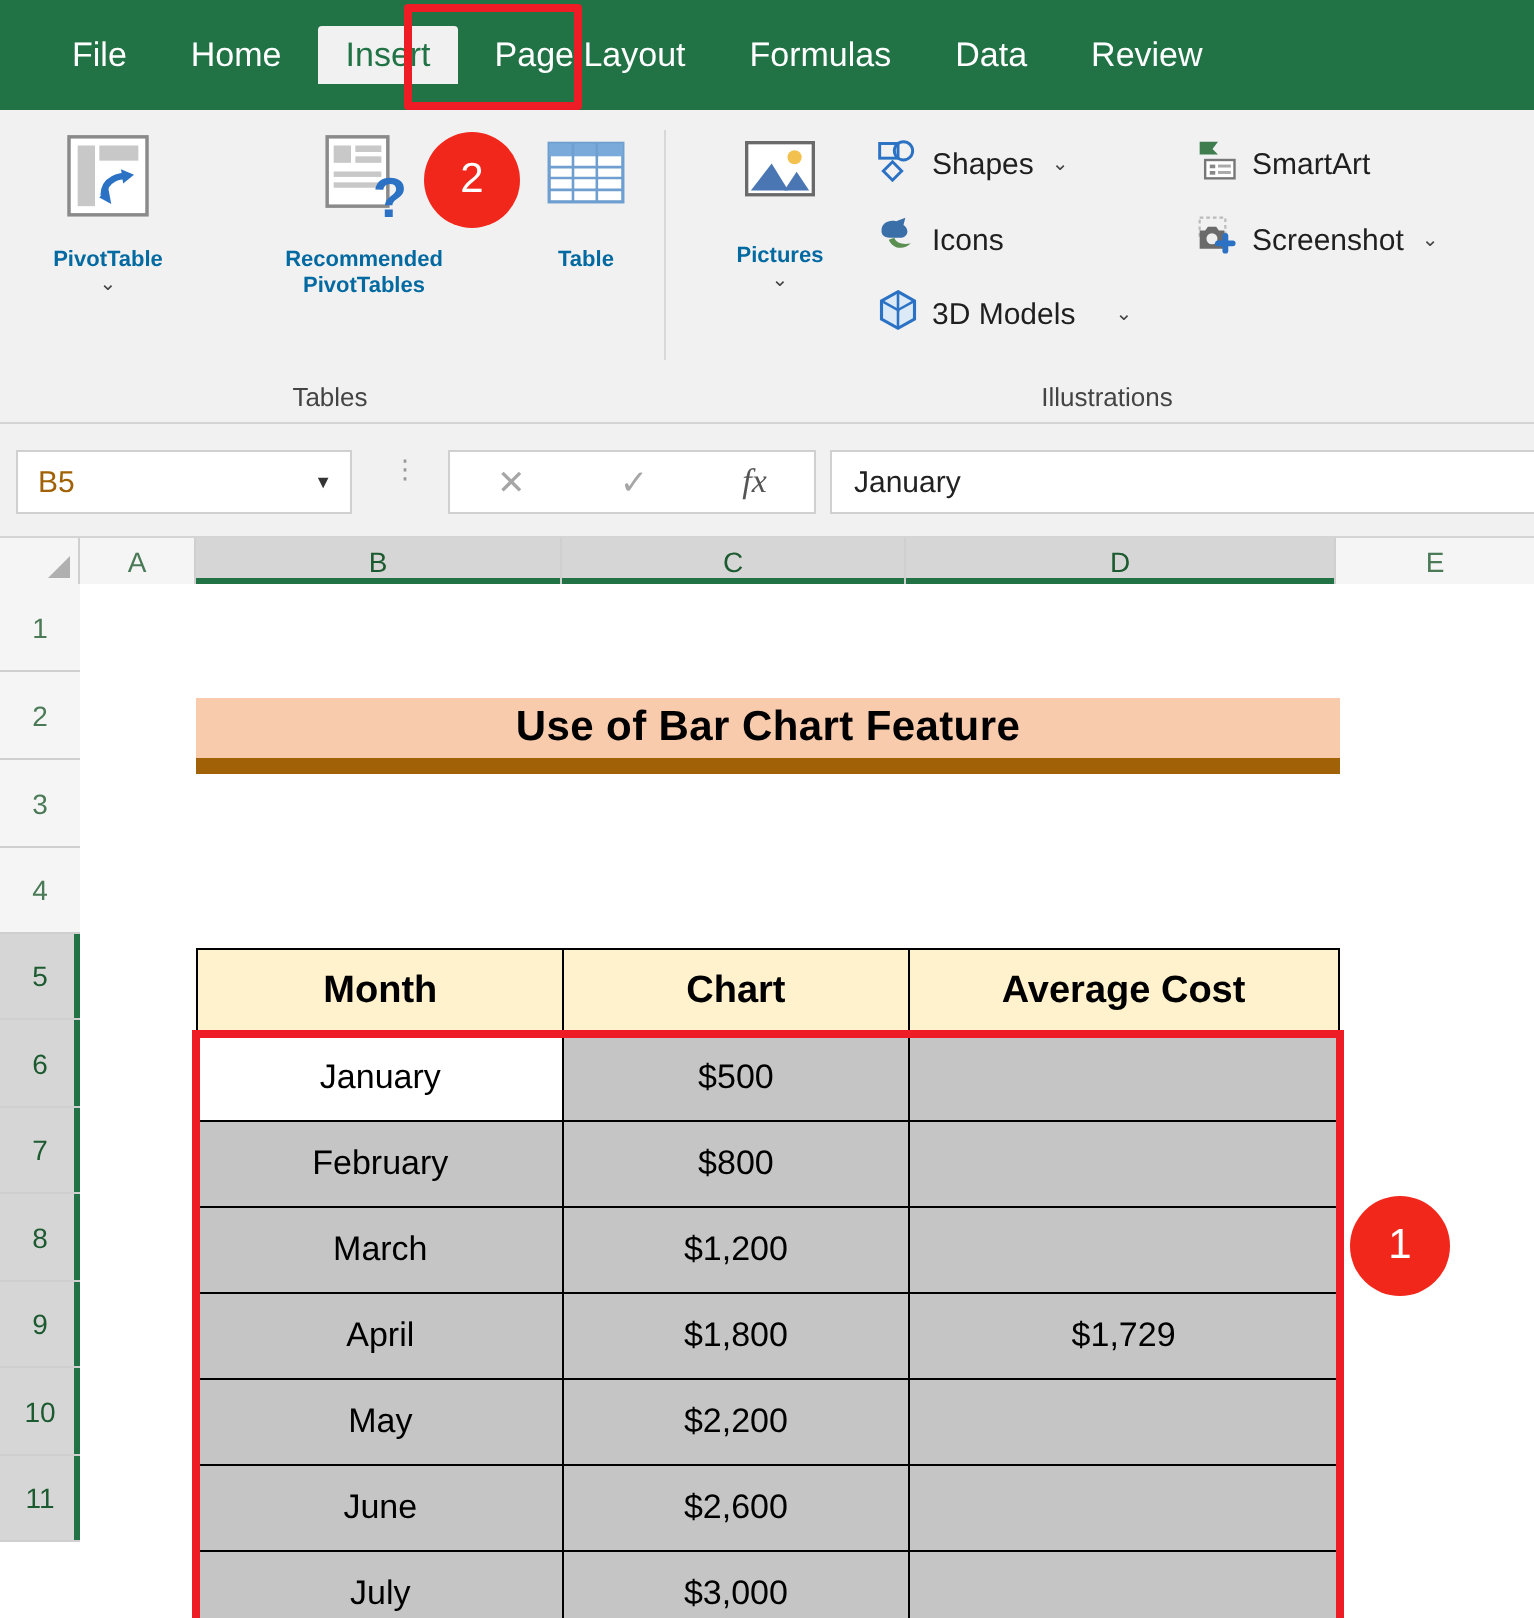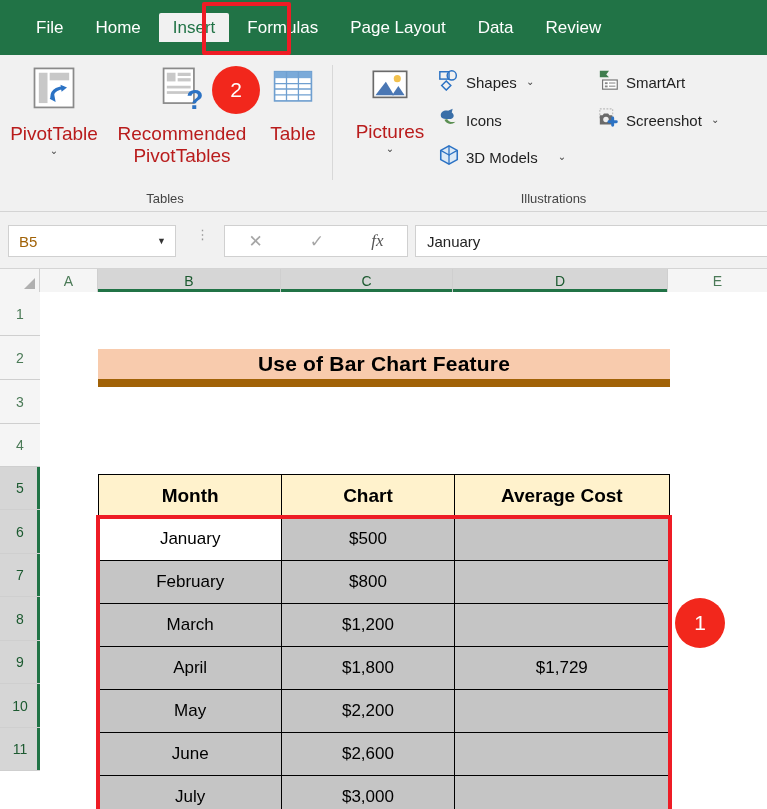--- a/index.html
+++ b/index.html
@@ -50,21 +50,21 @@
   .rgroup-sep {
     position: absolute; top: 10px; width: 1px; height: 115px;
     background: #d8d8d8;
   }
 
   .bigbtn {
     position: absolute; top: 8px;
     display: flex; flex-direction: column; align-items: center;
     cursor: pointer; text-align: center;
   }
-  .bigbtn .lbl { font-size: 19px; color: #b91c1c; line-height: 1.15; margin-top: 4px; }
+  .bigbtn .lbl { font-size: 11px; color: #0369a1; line-height: 1.15; margin-top: 4px; font-weight: bold; }
   .chev { font-size: 10px; color: #444; line-height: 1; margin-top: 1px; }
 
   .smbtn {
     position: absolute;
     display: flex; align-items: center; gap: 6px;
     cursor: pointer;
   }
   .smbtn .lbl { font-size: 15px; color: #1f1f1f; white-space: nowrap; }
   .smbtn .chev { margin-top: 0; margin-left: 3px; font-size: 10px; }
 
@@ -206,22 +206,22 @@
 </style>
 </head>
 <body>
 
 <div id="app">
 
   <div class="tabbar">
     <div class="tab first">File</div>
     <div class="tab">Home</div>
     <div class="tab active">Insert</div>
+    <div class="tab">Page Layout</div>
     <div class="tab">Formulas</div>
-    <div class="tab">Page Layout</div>
     <div class="tab">Data</div>
     <div class="tab">Review</div>
   </div>
   <div class="tab-highlight"></div>
 
   <div class="ribbon">
 
     <div class="rgroup" style="left:0px; width:330px;">
 
       <div class="bigbtn" style="left:8px; width:92px;">

